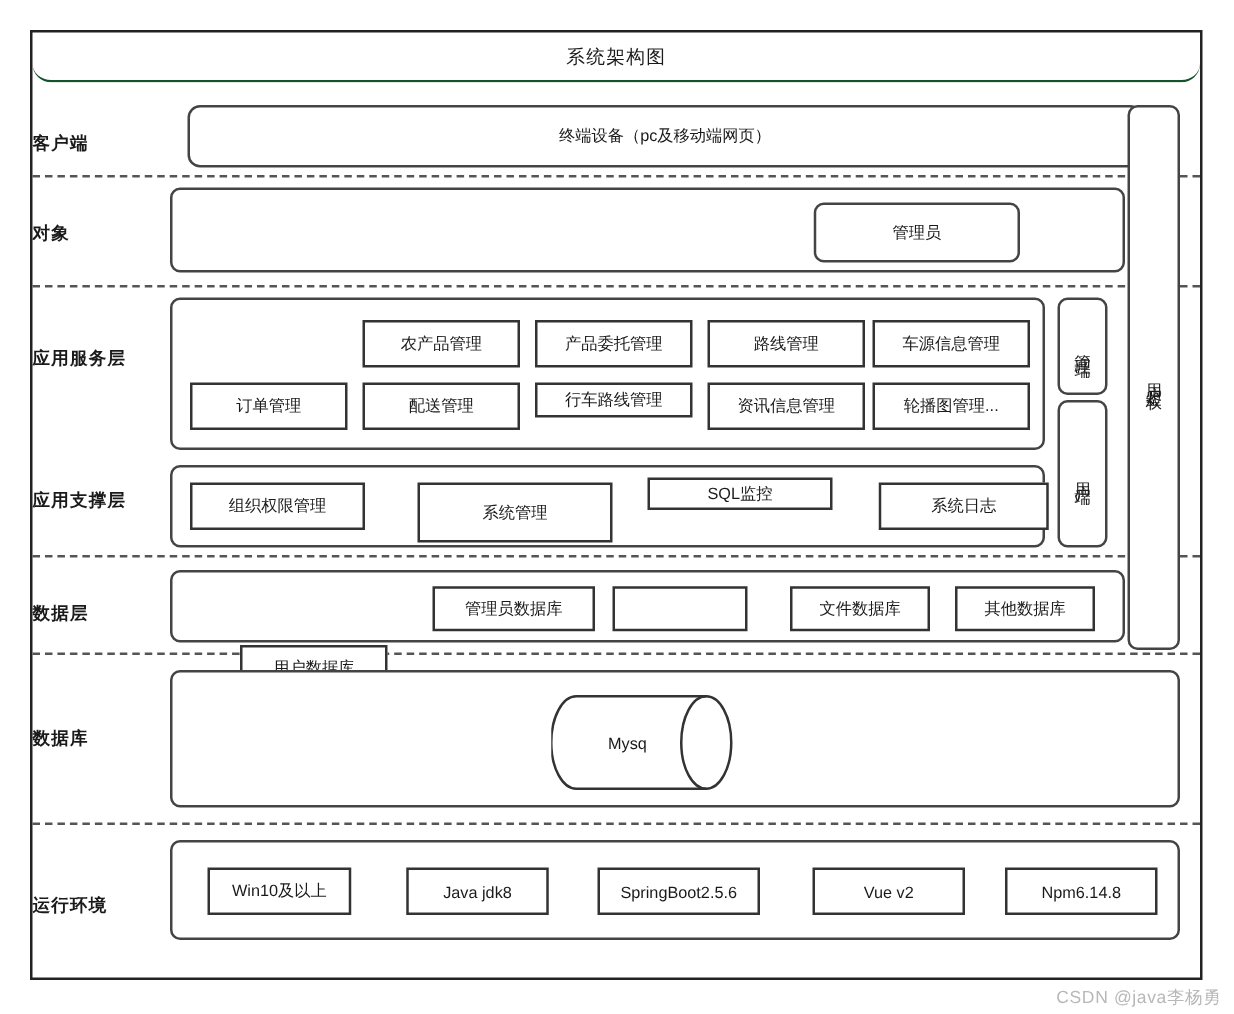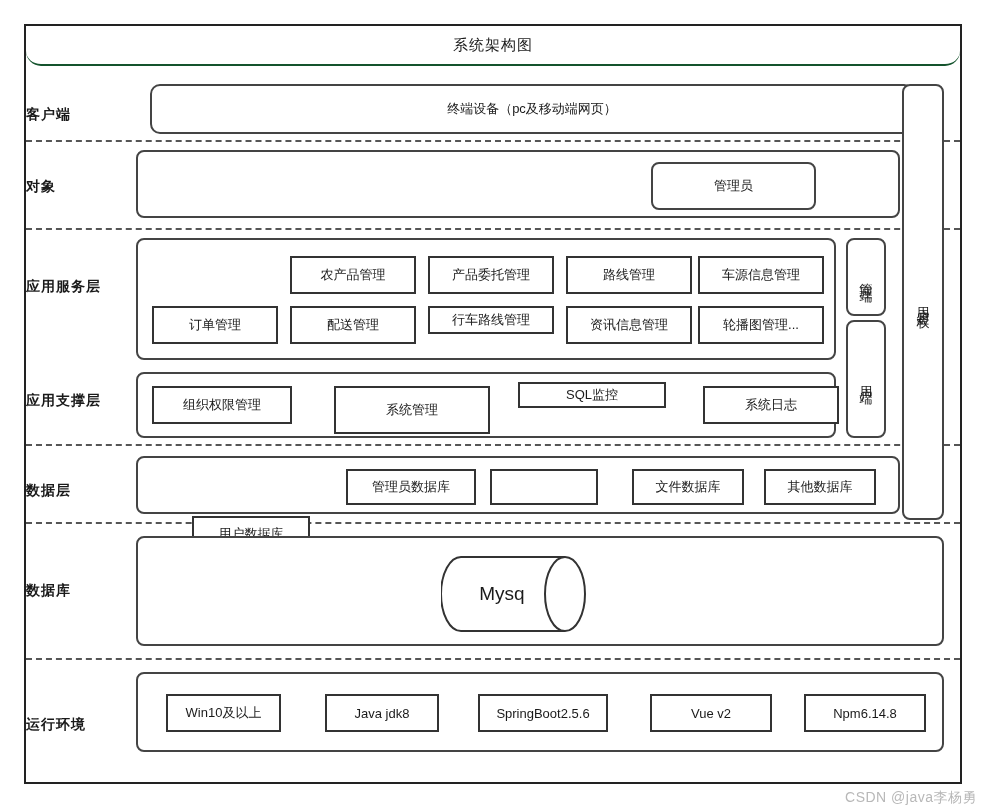--- a/index.html
+++ b/index.html
@@ -134,21 +134,21 @@
   .cyl-svg { display: block; }
   .cyl-label {
     position: absolute;
     left: 0;
     top: 0;
     width: 100%;
     height: 100%;
     display: flex;
     align-items: center;
     justify-content: center;
-    font-size: 19px;
+    font-size: 13px;
     color: #1a1a1a;
     padding-right: 26px;
     box-sizing: border-box;
   }
 
   
   .watermark {
     position: absolute;
     right: 10px;
     bottom: 4px;

